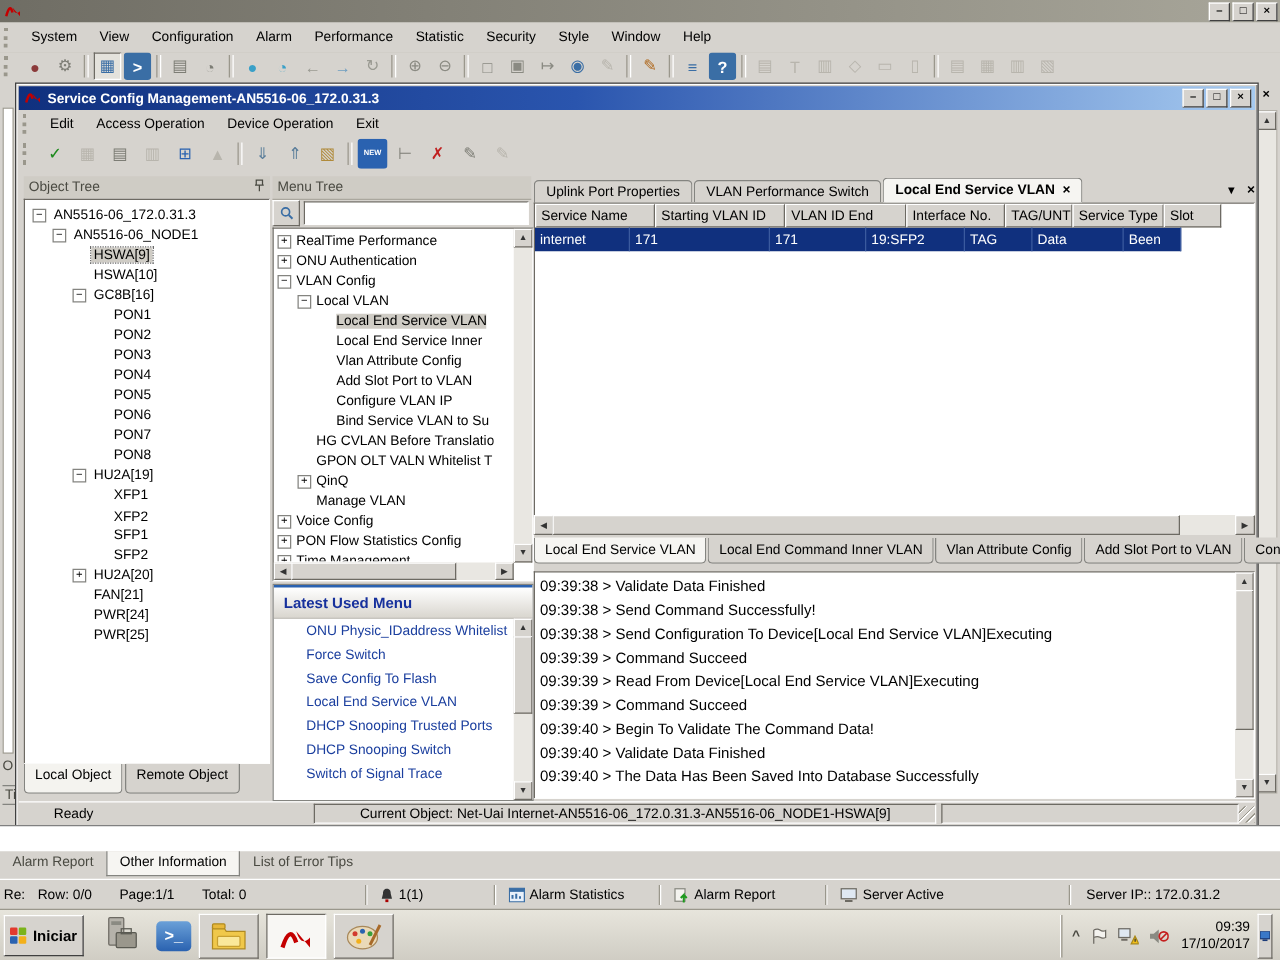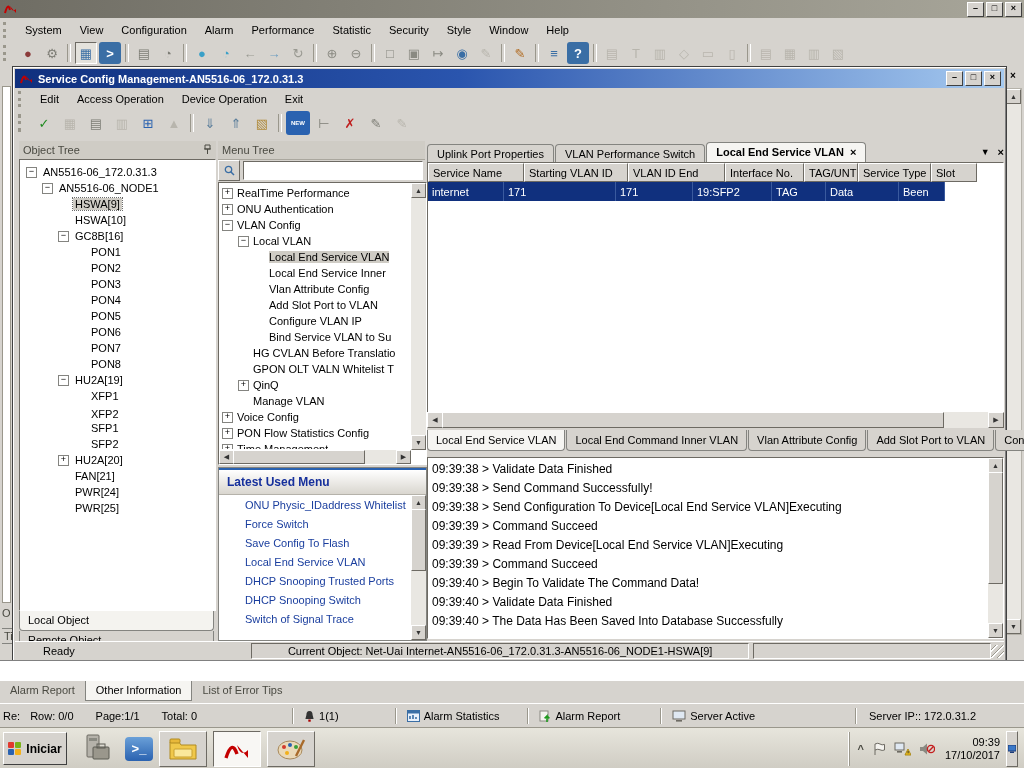--- a/index.html
+++ b/index.html
@@ -31,21 +31,21 @@
   #svc-toolbar .tbi{width:22px;height:22px;}
   #svc-body{left:2px;top:69px;width:989px;height:503px;background:#d6d3ce;}
   .panel-hdr{height:18px;background:#cfccc5;border-bottom:1px solid #aaa79e;color:#4a4a42;display:flex;align-items:center;padding:0 4px;}
   
   #objtree{left:4px;top:5px;width:197px;height:496px;}
   #objtree-box{left:0;top:18px;width:195px;height:450px;background:#fff;border:1px solid;border-color:#6d6a63 #fff #fff #6d6a63;overflow:hidden;}
   .titem{height:16px;display:flex;align-items:center;white-space:nowrap;}
   .texp{width:9px;height:9px;min-width:9px;border:1px solid #848480;background:#fff;font-size:9px;line-height:7px;text-align:center;margin-right:4px;color:#000;}
   .titem .lbl{padding:0 2px;}
   .titem.sel .lbl{background:#cfccc5;outline:1px dotted #6b6b6b;}
-  #objtree-tabs{left:0;top:470px;width:197px;height:24px;display:flex;flex-direction:column;}
+  #objtree-tabs{left:0;top:470px;width:197px;height:24px;display:flex;}
   .btab{border:1px solid #848480;border-top:none;border-radius:0 0 4px 4px;padding:3px 8px 4px;background:#d6d3ce;margin-right:2px;}
   .btab.active{background:#f4f3ef;}
   
   #menutree{left:203px;top:5px;width:207px;height:322px;}
   #mt-search{left:0;top:18px;width:207px;height:23px;display:flex;align-items:center;}
   #mt-search .mag{width:20px;height:19px;background:#d6d3ce;border:1px solid;border-color:#fff #6d6a63 #6d6a63 #fff;display:flex;align-items:center;justify-content:center;}
   #mt-search input{margin-left:3px;width:172px;height:17px;border:1px solid;border-color:#6d6a63 #fff #fff #6d6a63;font-size:11px;padding:0 3px;}
   #mt-box{left:0;top:41px;width:207px;height:281px;background:#fff;border:1px solid;border-color:#6d6a63 #fff #fff #6d6a63;overflow:hidden;}
   #mt-items{position:absolute;left:1px;top:2px;right:16px;bottom:15px;overflow:hidden;}
   .mtitem{height:16px;display:flex;align-items:center;white-space:nowrap;}

